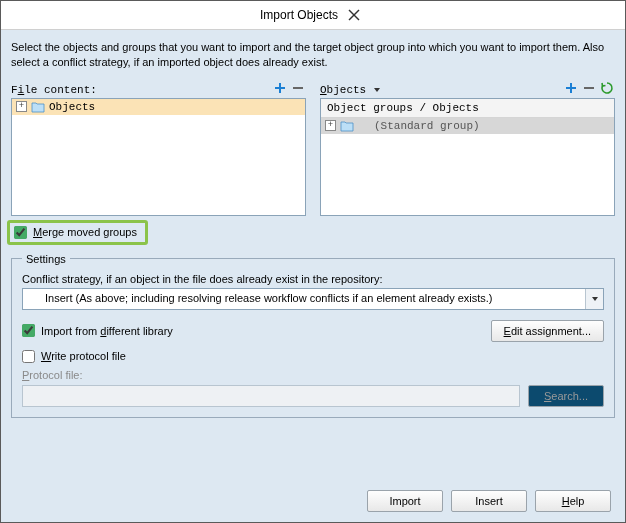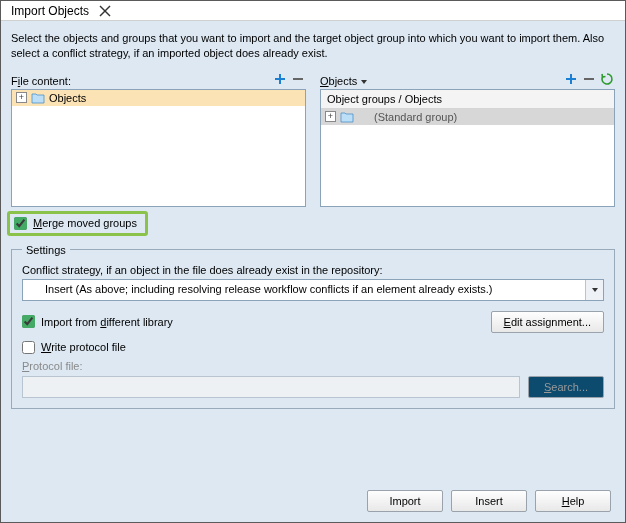--- a/index.html
+++ b/index.html
@@ -8,27 +8,27 @@
     font-family: Tahoma, Arial, sans-serif;
     font-size: 11px;
     background: #fff;
     width: 626px;
     height: 523px;
     border: 1px solid #5a5a5a;
     display: flex;
     flex-direction: column;
   }
   .titlebar {
-    height: 20px;
+    height: 29px;
     background: #fff;
     border-bottom: 1px solid #d0d0d0;
     display: flex;
     align-items: center;
     padding: 0 6px 0 10px;
-    justify-content: flex-start;
+    justify-content: center;
   }
   .titlebar .title { font-size: 12px; }
   .titlebar .close {
     width: 32px; height: 22px;
     display: flex; align-items: center; justify-content: center;
     cursor: pointer;
     font-size: 14px;
   }
   .content {
     flex: 1;
@@ -39,20 +39,21 @@
   }
   .description {
     font-size: 11px;
     line-height: 1.35;
     color: #000;
     margin-bottom: 10px;
   }
   .panes {
     display: flex;
     gap: 14px;
+    font-family: Liberation Mono, monospace;
   }
   .pane { flex: 1; display: flex; flex-direction: column; }
   .pane-header {
     display: flex;
     justify-content: space-between;
     align-items: flex-end;
     margin-bottom: 2px;
   }
   .pane-header .label { font-size: 11px; }
   .ub { text-decoration: underline; }

